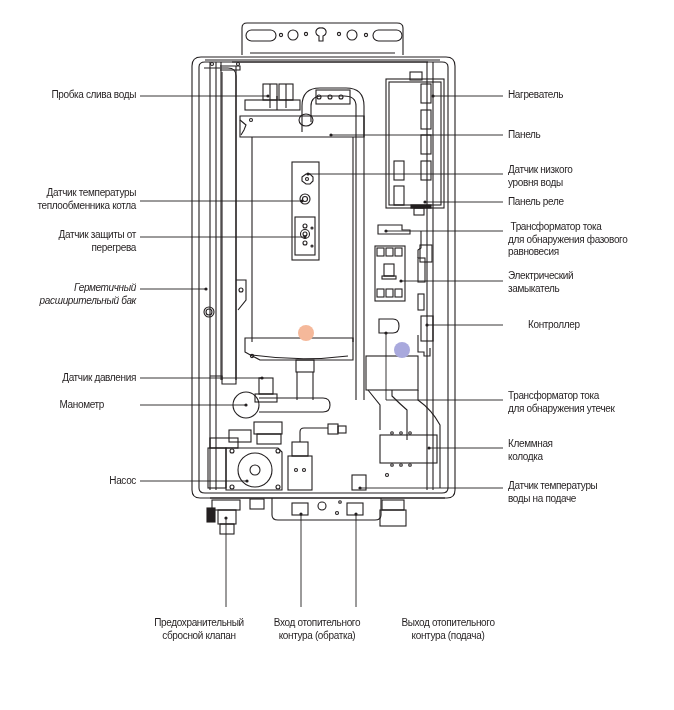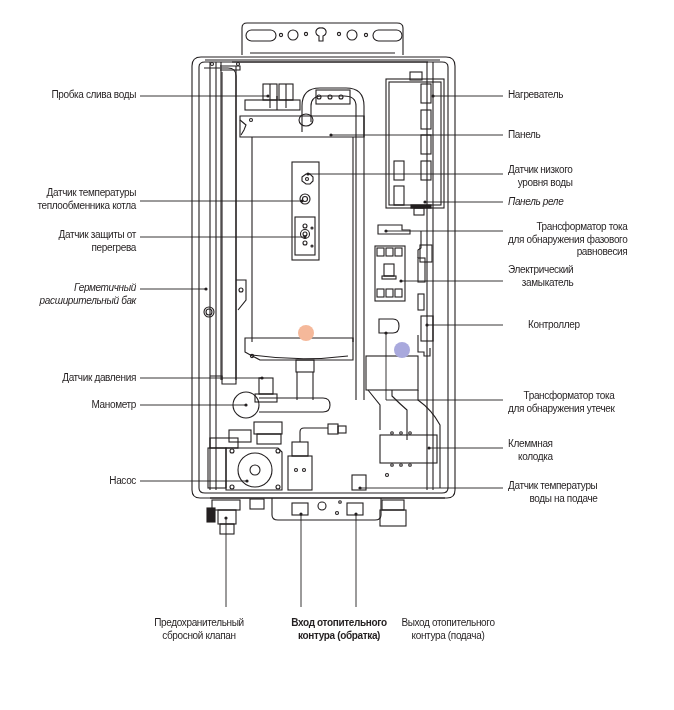--- a/index.html
+++ b/index.html
@@ -1,21 +1,21 @@
 <!DOCTYPE html>
 <html><head>
 <meta charset="utf-8">
 <style>
   html,body{margin:0;padding:0;background:#ffffff;}
   body{width:674px;height:710px;position:relative;overflow:hidden;font-family:"Liberation Sans","DejaVu Sans",sans-serif;color:#231f20;}
   #diagram{position:absolute;left:0;top:0;width:674px;height:710px;}
   .lbl{position:absolute;font-size:10px;line-height:12.5px;letter-spacing:-0.35px;white-space:nowrap;}
   .lbl span{display:block;}
   .lbl.left{text-align:right;}
-  .lbl.right{text-align:right;}
+  .lbl.right{text-align:left;}
   .lbl.bottom{text-align:center;}
 </style>
 </head>
 <body>
 
 <svg id="diagram" width="674" height="710" viewBox="0 0 674 710" xmlns="http://www.w3.org/2000/svg">
   <g fill="none" stroke="#231f20" stroke-width="1.1">
 
     <g>
       <path d="M242,55 L242,28 Q242,23 247,23 L397,23 Q403,23 403,28 L403,55"></path>
@@ -258,46 +258,46 @@
   <span>Датчик защиты от</span>
   <span>перегрева</span>
 </div>
 <div class="lbl left" style="right:538px;top:282px;font-style:italic;">
   <span>Герметичный</span>
   <span>расширительный бак</span>
 </div>
 <div class="lbl left" style="right:538px;top:372px;">
   <span>Датчик давления</span>
 </div>
-<div class="lbl left" style="right:538px;top:399px;">
+<div class="lbl left" style="right:570px;top:399px;">
   <span>Манометр</span>
 </div>
 <div class="lbl left" style="right:538px;top:475px;">
   <span>Насос</span>
 </div>
 
 <div class="lbl right" style="left:508px;top:89px;">
   <span>Нагреватель</span>
 </div>
 <div class="lbl right" style="left:508px;top:129px;">
   <span>Панель</span>
 </div>
 <div class="lbl right" style="left:508px;top:164px;">
   <span>Датчик низкого</span>
   <span>уровня воды</span>
 </div>
-<div class="lbl right" style="left:508px;top:196px;font-style:italic;">
+<div class="lbl right" style="left:508px;top:196px;">
   <span>Панель реле</span>
 </div>
 <div class="lbl right" style="left:508px;top:221px;">
   <span style="white-space:pre;"> Трансформатор тока</span>
   <span>для обнаружения фазового</span>
   <span>равновесия</span>
 </div>
-<div class="lbl right" style="left:508px;top:264px;">
+<div class="lbl right" style="left:508px;top:270px;">
   <span>Электрический</span>
   <span>замыкатель</span>
 </div>
 <div class="lbl right" style="left:528px;top:319px;">
   <span>Контроллер</span>
 </div>
 <div class="lbl right" style="left:508px;top:390px;">
   <span>Трансформатор тока</span>
   <span>для обнаружения утечек</span>
 </div>
@@ -307,20 +307,20 @@
 </div>
 <div class="lbl right" style="left:508px;top:480px;">
   <span>Датчик температуры</span>
   <span>воды на подаче</span>
 </div>
 
 <div class="lbl bottom" style="left:136px;width:126px;top:617px;">
   <span>Предохранительный</span>
   <span>сбросной клапан</span>
 </div>
-<div class="lbl bottom" style="left:277px;width:124px;top:617px;font-weight:bold;">
+<div class="lbl bottom" style="left:255px;width:124px;top:617px;">
   <span>Вход отопительного</span>
   <span>контура (обратка)</span>
 </div>
 <div class="lbl bottom" style="left:384px;width:128px;top:617px;">
   <span>Выход отопительного</span>
   <span>контура (подача)</span>
 </div>
 
 </body></html>

